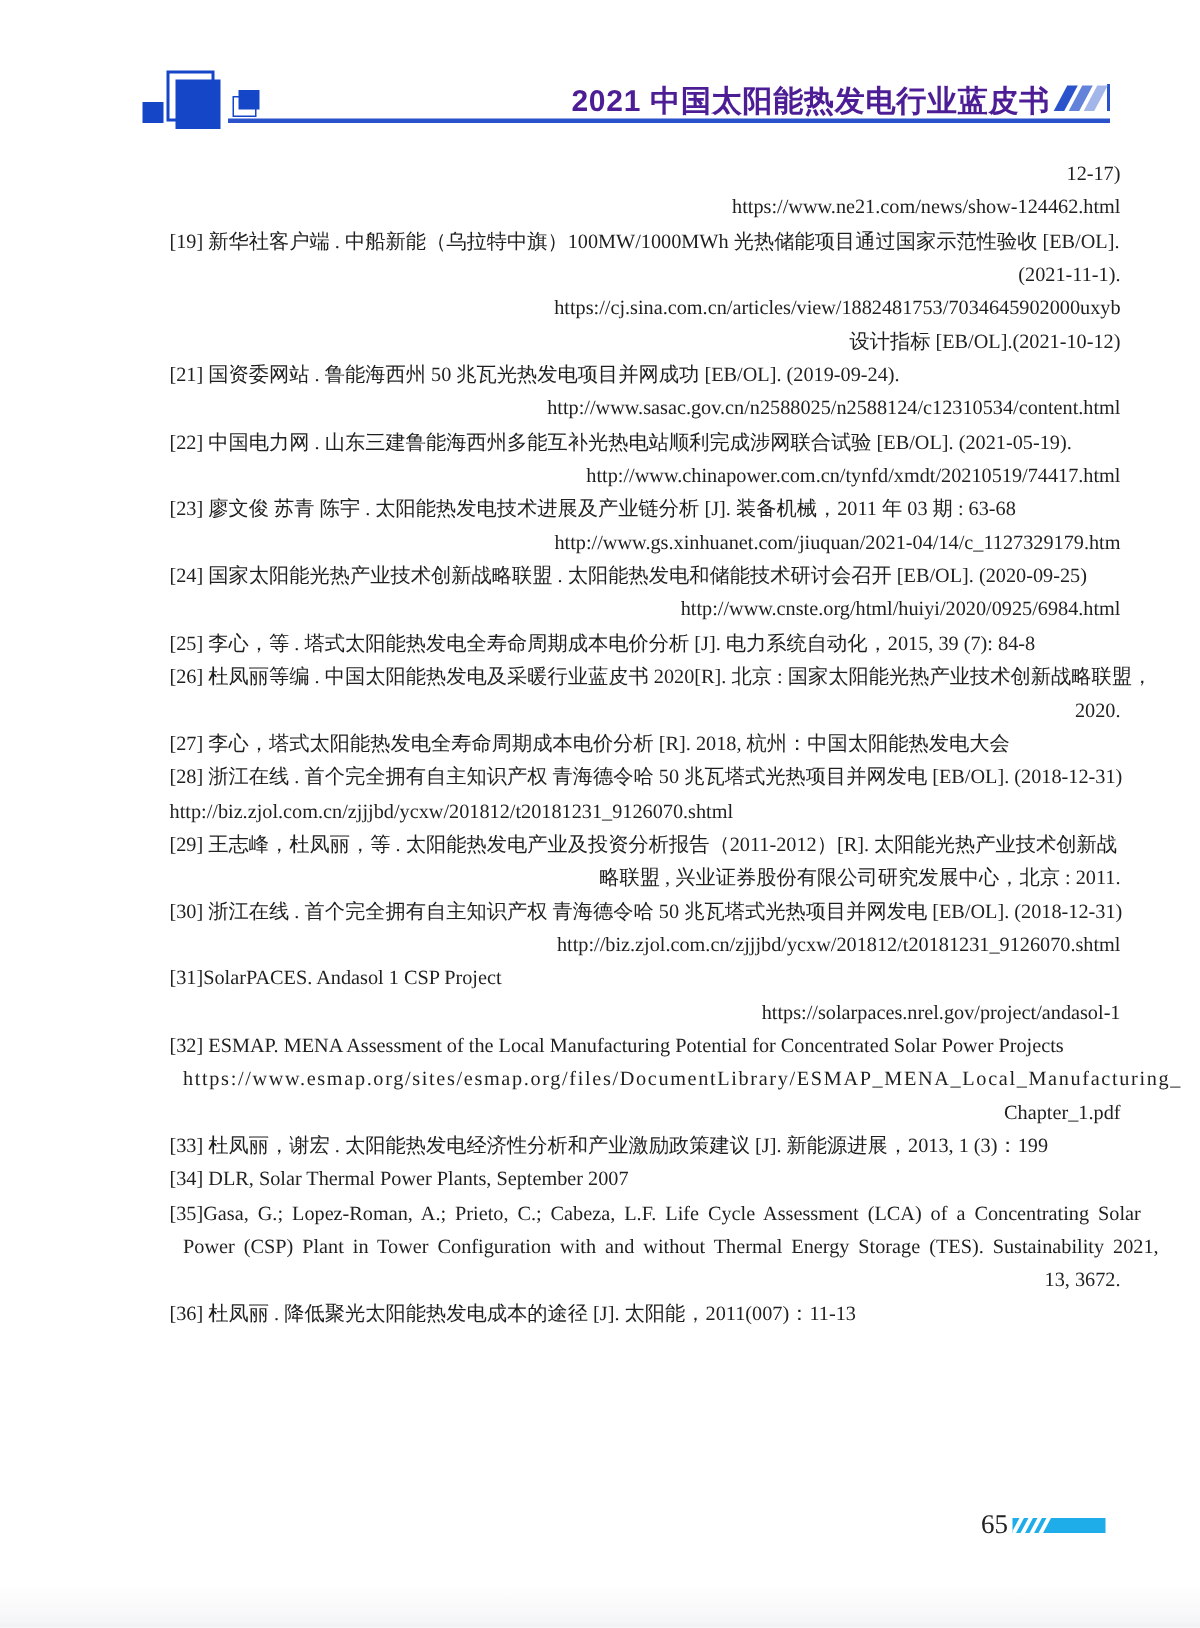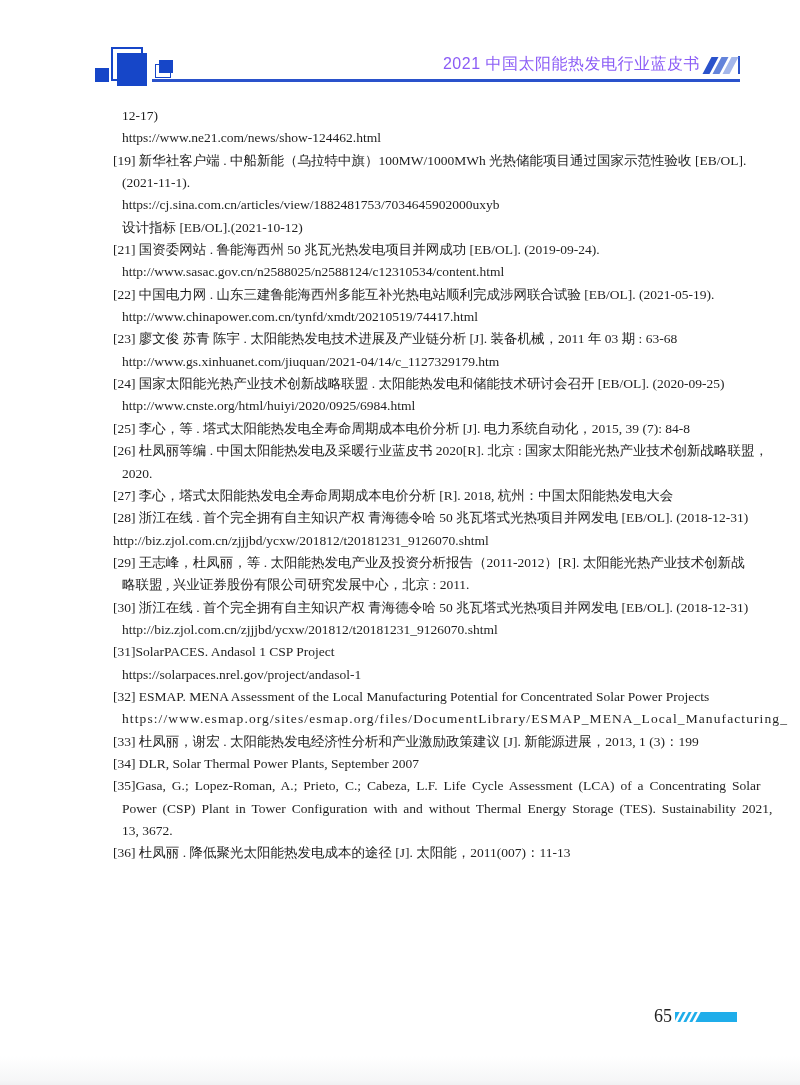--- a/index.html
+++ b/index.html
@@ -15,35 +15,35 @@
   .logo .sq{position:absolute;background:#1646c8;}
   .logo .sq-outline{position:absolute;left:18px;top:3px;width:28px;height:30px;border:2px solid #1646c8;background:#ffffff;}
   .logo .sq-big{left:24px;top:9px;width:30px;height:33px;}
   .logo .sq-small-left{left:2px;top:24px;width:14px;height:14px;}
   .logo .sq-right-outline{position:absolute;left:62px;top:20px;width:14px;height:12px;border:1px solid #1646c8;background:#ffffff;}
   .logo .sq-small-right{left:66px;top:16px;width:14px;height:13px;}
 
   .header-title{
     position:absolute;top:54px;right:100px;
     font-family:"Liberation Sans","DejaVu Sans",sans-serif;
-    font-weight:normal;font-size:16px;letter-spacing:.5px;color:#8b5cf6;
+    font-weight:bold;font-size:20px;letter-spacing:.5px;color:#4c1d95;
     white-space:nowrap;
   }
   .header-slashes{position:absolute;left:707px;top:56px;height:18px;display:flex;align-items:center;}
   .header-slashes i{display:inline-block;width:7px;height:17px;margin-right:3px;transform:skewX(-28deg);}
   .header-slashes i.s1{background:#2a52cb;}
   .header-slashes i.s2{background:#6383da;}
   .header-slashes i.s3{background:#a3b6ea;}
   .header-slashes b{display:inline-block;width:2px;height:18px;background:#2a52cb;margin-left:1px;}
   .header-rule{position:absolute;left:152px;top:79px;width:588px;height:3px;background:#2a52cb;}
 
   
   .refs{position:absolute;left:97px;top:105px;width:650px;}
   .ln{height:22.35px;line-height:22.35px;font-size:13.5px;white-space:nowrap;}
-  .ln-cont{margin-left:25px;}
+  .ln-cont{margin-left:25px;text-align:right;}
   .ln-left{margin-left:16px;}
   .spread{letter-spacing:1.1px;}
   .wide{word-spacing:2.6px;}
 
   
   .pageno{position:absolute;left:654px;top:1006px;font-size:18px;color:#222;}
   .footer-bar{position:absolute;left:675px;top:1012px;width:62px;height:10px;background:#1fadea;overflow:hidden;}
   .footer-bar i{position:absolute;top:-2px;width:3px;height:14px;background:#ffffff;transform:skewX(-28deg);}
   .footer-bar i:nth-child(1){left:2px;}
   .footer-bar i:nth-child(2){left:8px;}
@@ -99,20 +99,21 @@
       <div class="ln ln-left">[28] 浙江在线 . 首个完全拥有自主知识产权 青海德令哈 50 兆瓦塔式光热项目并网发电 [EB/OL]. (2018-12-31)</div>
       <div class="ln ln-left">http://biz.zjol.com.cn/zjjjbd/ycxw/201812/t20181231_9126070.shtml</div>
       <div class="ln ln-left">[29] 王志峰，杜凤丽，等 . 太阳能热发电产业及投资分析报告（2011-2012）[R]. 太阳能光热产业技术创新战</div>
       <div class="ln ln-cont">略联盟 , 兴业证券股份有限公司研究发展中心，北京 : 2011.</div>
       <div class="ln ln-left">[30] 浙江在线 . 首个完全拥有自主知识产权 青海德令哈 50 兆瓦塔式光热项目并网发电 [EB/OL]. (2018-12-31)</div>
       <div class="ln ln-cont">http://biz.zjol.com.cn/zjjjbd/ycxw/201812/t20181231_9126070.shtml</div>
       <div class="ln ln-left">[31]SolarPACES. Andasol 1 CSP Project</div>
       <div class="ln ln-cont">https://solarpaces.nrel.gov/project/andasol-1</div>
       <div class="ln ln-left">[32] ESMAP. MENA Assessment of the Local Manufacturing Potential for Concentrated Solar Power Projects</div>
       <div class="ln ln-cont spread">https://www.esmap.org/sites/esmap.org/files/DocumentLibrary/ESMAP_MENA_Local_Manufacturing_</div>
+      <div class="ln ln-cont">Chapter_1.pdf</div>
       <div class="ln ln-left">[33] 杜凤丽，谢宏 . 太阳能热发电经济性分析和产业激励政策建议 [J]. 新能源进展，2013, 1 (3)：199</div>
       <div class="ln ln-left">[34] DLR, Solar Thermal Power Plants, September 2007</div>
       <div class="ln ln-left wide">[35]Gasa, G.; Lopez-Roman, A.; Prieto, C.; Cabeza, L.F. Life Cycle Assessment (LCA) of a Concentrating Solar</div>
       <div class="ln ln-cont wide">Power (CSP) Plant in Tower Configuration with and without Thermal Energy Storage (TES). Sustainability 2021,</div>
       <div class="ln ln-cont">13, 3672.</div>
       <div class="ln ln-left">[36] 杜凤丽 . 降低聚光太阳能热发电成本的途径 [J]. 太阳能，2011(007)：11-13</div>
     </main>
 
   <span class="pageno">65</span>
   <span class="footer-bar">

